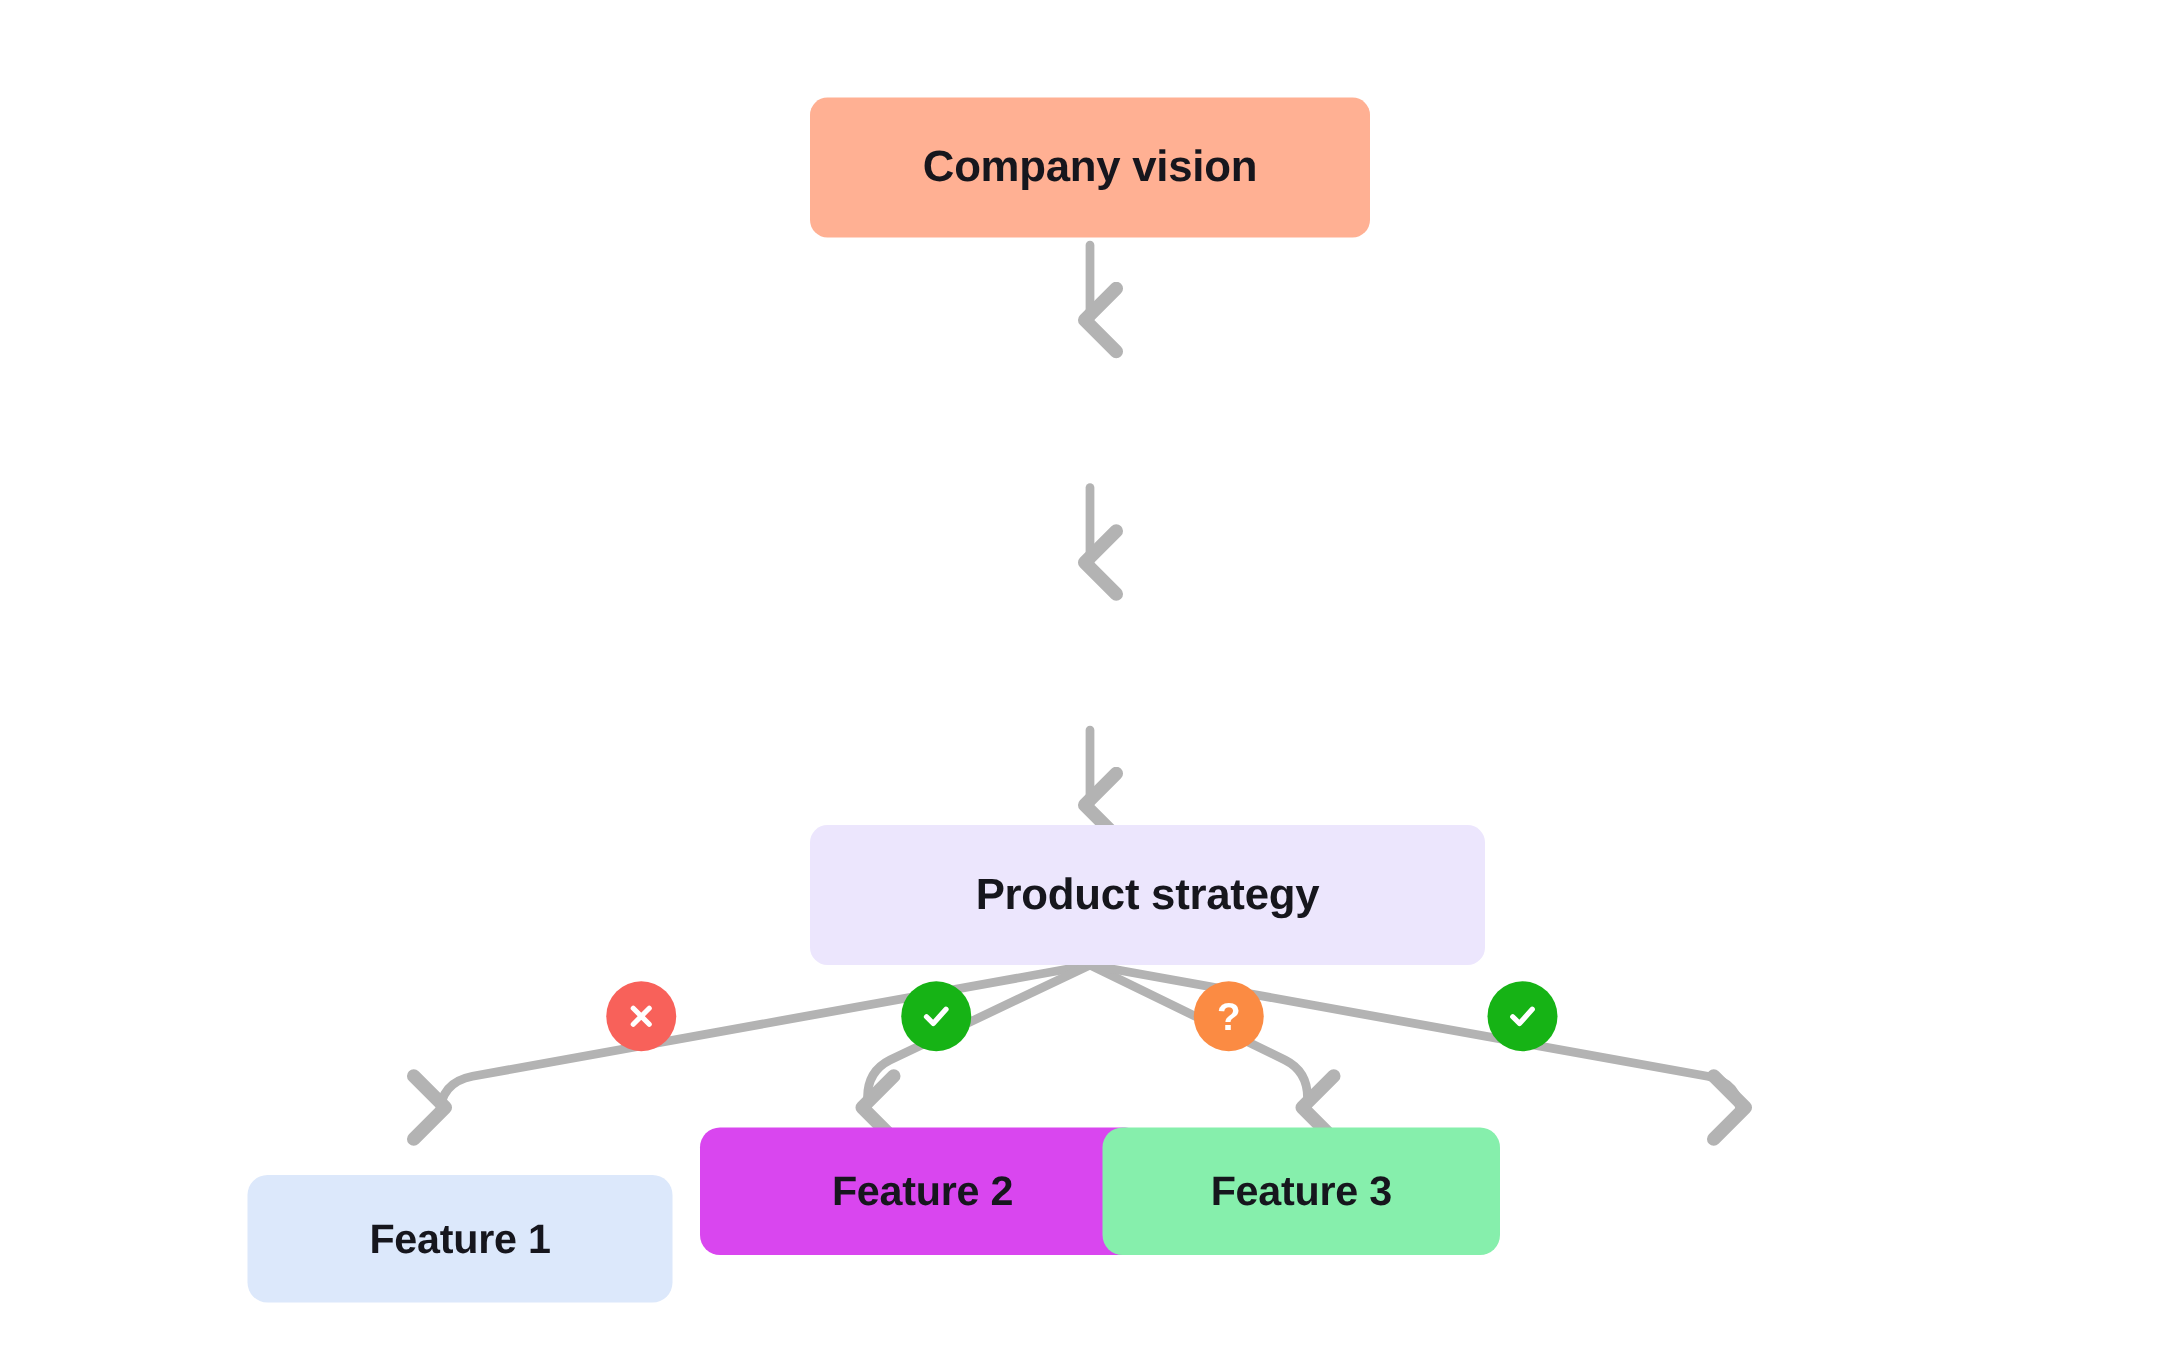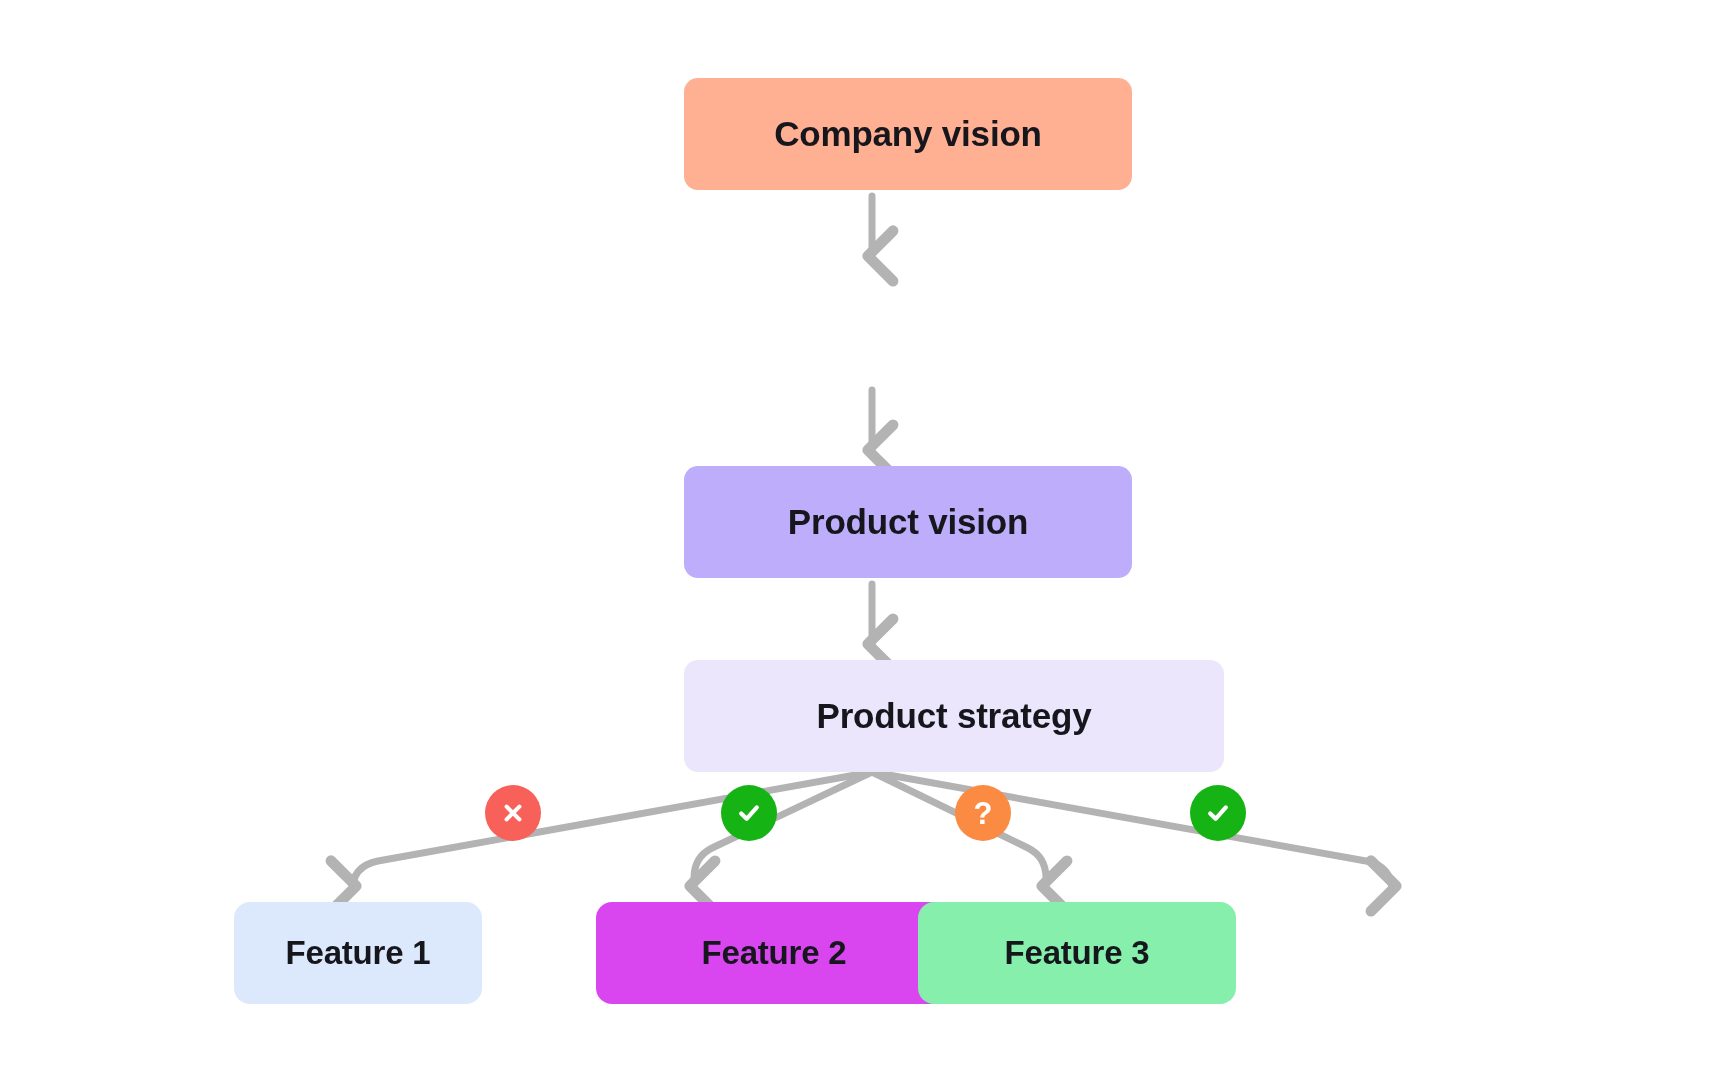--- a/index.html
+++ b/index.html
@@ -33,21 +33,20 @@
     align-items: center;
     justify-content: center;
     border-radius: 14px;
     box-sizing: border-box;
     color: #16161d;
     font-weight: bold;
     letter-spacing: -0.2px;
     text-align: center;
     line-height: 1.1;
     white-space: nowrap;
-    margin-left: 36px;
   }
   .node-spine {
     font-size: 35px;
   }
   .node-feature {
     font-size: 33px;
     border-radius: 16px;
   }
   .badge {
     position: absolute;
@@ -86,24 +85,23 @@
 
     <g stroke="#b3b3b3" stroke-width="7" fill="none" stroke-linecap="round" stroke-linejoin="round">
       <path d="M 872 772 L 378 861 Q 352 866 352 892 L 352 886" marker-end="url(#arrowhead)"></path>
       <path d="M 872 772 L 712 848 Q 694 857 694 878 L 694 886" marker-end="url(#arrowhead)"></path>
       <path d="M 872 772 L 1028 848 Q 1046 857 1046 878 L 1046 886" marker-end="url(#arrowhead)"></path>
       <path d="M 872 772 L 1366 861 Q 1392 866 1392 892 L 1392 886" marker-end="url(#arrowhead)"></path>
     </g>
   </svg>
 
   <div class="node node-spine" style="left: 648px; top: 78px; width: 448px; height: 112px; background: rgb(255, 176, 147); color: rgb(22, 22, 29);">Company vision</div>
-  <div class="node node-spine" style="left: 648px; top: 466px; width: 448px; height: 112px; background: rgb(189, 173, 251); color: rgb(22, 22, 29);">Product vision</div>
   <div class="node node-spine" style="left: 648px; top: 660px; width: 540px; height: 112px; background: rgb(236, 230, 253); color: rgb(22, 22, 29);">Product strategy</div>
 
-  <div class="node node-feature" style="left: 198px; top: 902px; width: 248px; height: 102px; background: rgb(220, 232, 251); color: rgb(22, 22, 29);">Feature 1</div>
+  <div class="node node-feature" style="left: 198px; top: 940px; width: 340px; height: 102px; background: rgb(220, 232, 251); color: rgb(22, 22, 29);">Feature 1</div>
   <div class="node node-feature" style="left: 560px; top: 902px; width: 356px; height: 102px; background: #d946ef; color: rgb(22, 22, 29);">Feature 2</div>
   <div class="node node-feature" style="left: 882px; top: 902px; width: 318px; height: 102px; background: #86efac; color: rgb(22, 22, 29);">Feature 3</div>
 
   <div class="badge" style="left: 485px; top: 785px; width: 56px; height: 56px; background: rgb(248, 97, 90); color: rgb(255, 255, 255);">
     <svg width="26" height="26" viewBox="0 0 26 26" aria-hidden="true">
       <path d="M6.6 6.6 L19.4 19.4 M19.4 6.6 L6.6 19.4" stroke="#ffffff" stroke-width="4.1" stroke-linecap="round" fill="none"></path>
     </svg>
   </div>
 
   <div class="badge" style="left: 721px; top: 785px; width: 56px; height: 56px; background: rgb(22, 179, 21); color: rgb(255, 255, 255);">

